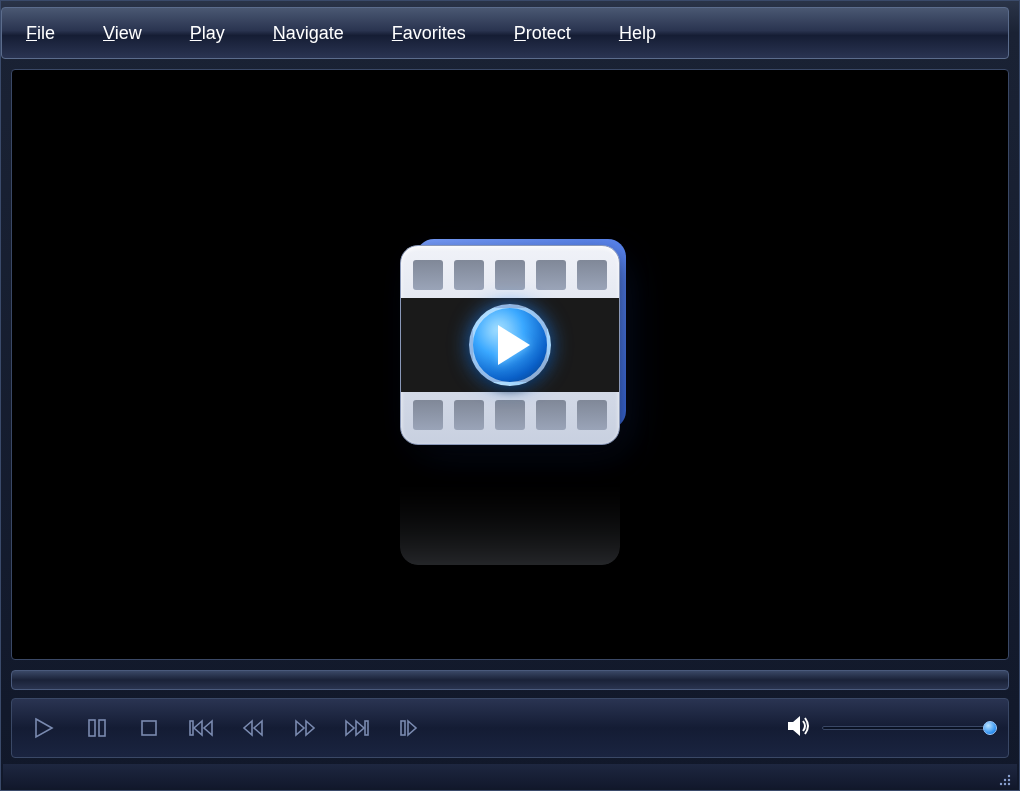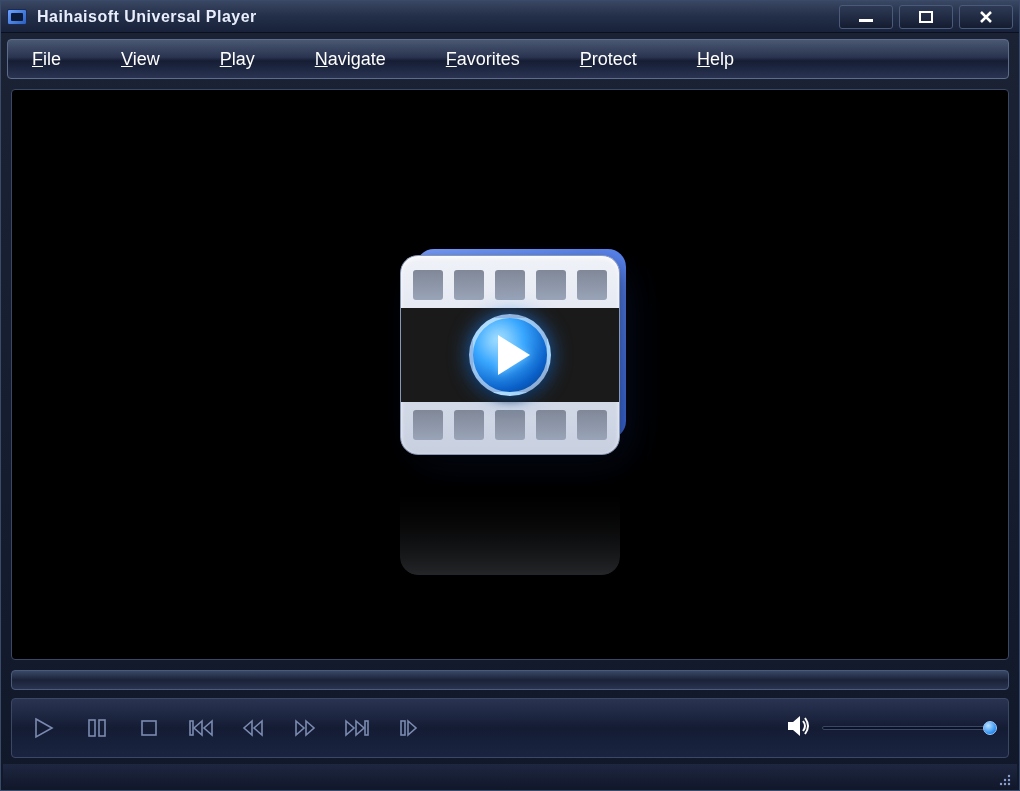--- a/index.html
+++ b/index.html
@@ -29,24 +29,24 @@
   .win-btn {
     width:54px; height:24px; margin-left:6px;
     background: linear-gradient(to bottom,#2e3a56 0%,#141c30 100%);
     border:1px solid #4a5a7a; border-radius:3px;
     color:#fff; display:flex; align-items:center; justify-content:center;
     font-size:14px; font-weight:bold; cursor:pointer;
   }
   .win-btn svg { display:block; }
   
   .menu-bar {
-    height:40px; margin:6px 10px 0 6px;
+    height:52px; margin:6px 10px 0 0;
     background: linear-gradient(to bottom,#4a5872 0%,#2a3450 45%,#151d34 55%,#2a3452 100%);
     border:1px solid #5b6c8c; border-radius:4px;
-    display:flex; align-items:center; padding:0 24px; gap:60px;
+    display:flex; align-items:center; padding:0 24px; gap:48px;
   }
   .menu-item { color:#fff; font-size:18px; cursor:pointer; }
   .menu-item .ul { text-decoration: underline; }
   
   .video-area {
     flex:1; margin:10px; background:#000; border:1px solid #3a4866; border-radius:4px;
     display:flex; align-items:center; justify-content:center; position:relative;
     overflow:hidden;
   }
   .logo-wrap { position:relative; top:-20px; }
@@ -130,40 +130,20 @@
     background: linear-gradient(to bottom,#1e2740,#12182c);
     display:flex; justify-content:flex-end; align-items:flex-end; padding:2px 6px;
   }
   .resize-grip svg { display:block; }
 </style>
 </head>
 <body>
 
 <div class="window">
 
-  <div class="title-bar">
-    <div class="title-icon"></div>
-    <div class="title-text">Haihaisoft Universal Player</div>
-    <div class="title-spacer"></div>
-    <div class="win-btn">
-      <svg width="18" height="14" viewBox="0 0 18 14">
-          <rect x="2" y="9" width="14" height="3" fill="#fff"></rect>
-        </svg>
-    </div>
-    <div class="win-btn">
-      <svg width="18" height="14" viewBox="0 0 18 14">
-          <rect x="3" y="2" width="12" height="10" fill="none" stroke="#fff" stroke-width="2"></rect>
-        </svg>
-    </div>
-    <div class="win-btn">
-      <svg width="18" height="14" viewBox="0 0 18 14">
-          <path d="M4 2 L14 12 M14 2 L4 12" stroke="#fff" stroke-width="2.5"></path>
-        </svg>
-    </div>
-  </div>
 
   <div class="menu-bar">
     <span class="menu-item"><span class="ul">F</span>ile</span>
     <span class="menu-item"><span class="ul">V</span>iew</span>
     <span class="menu-item"><span class="ul">P</span>lay</span>
     <span class="menu-item"><span class="ul">N</span>avigate</span>
     <span class="menu-item"><span class="ul">F</span>avorites</span>
     <span class="menu-item"><span class="ul">P</span>rotect</span>
     <span class="menu-item"><span class="ul">H</span>elp</span>
   </div>

